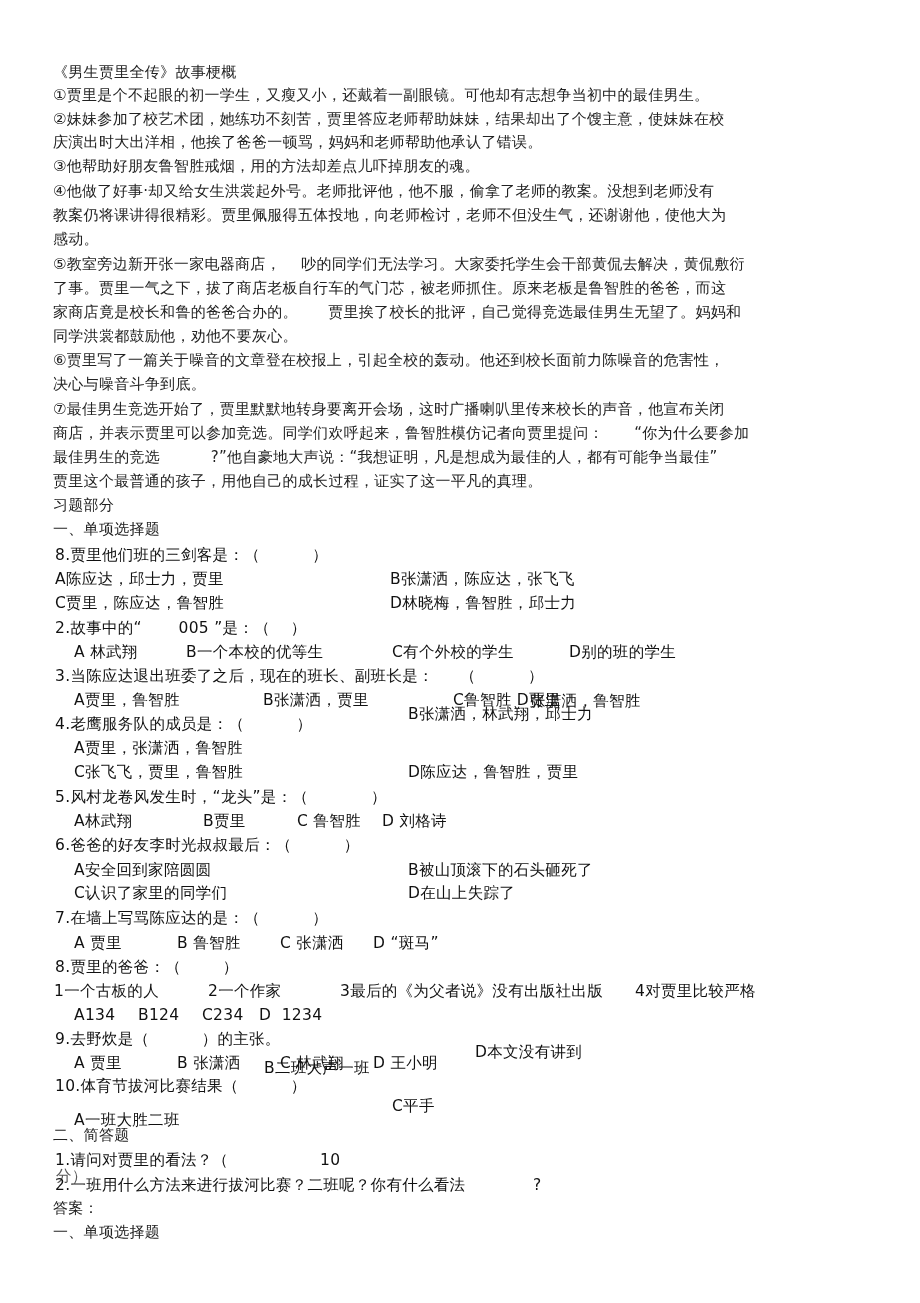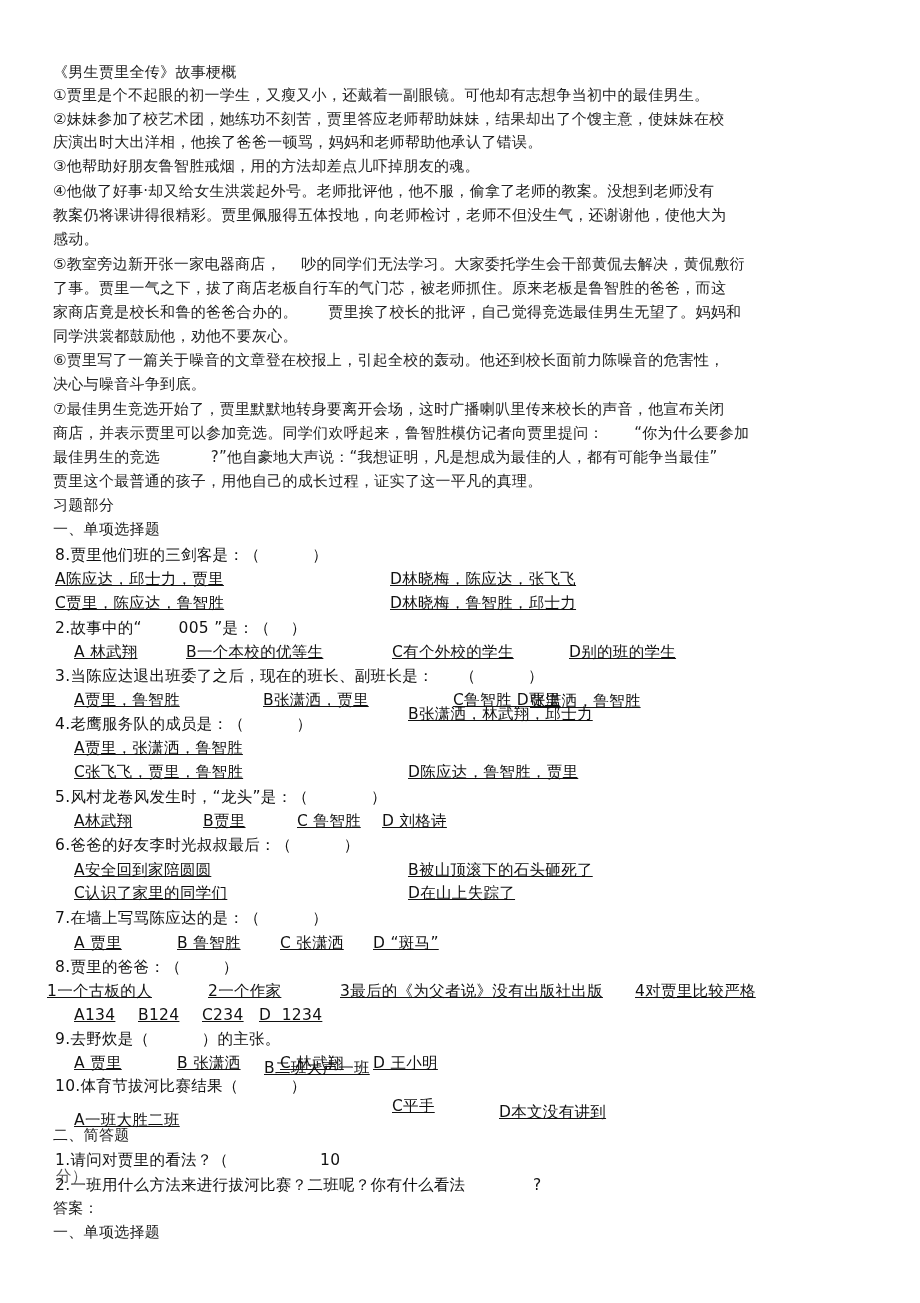--- a/index.html
+++ b/index.html
@@ -6,21 +6,21 @@
   body {
     width: 920px; height: 1303px; position: relative; overflow: hidden;
     font-family: "DejaVu Sans", "Liberation Sans", sans-serif;
     color: #1a1a1a;
   }
   .ln {
     position: absolute; white-space: pre; font-size: 15px; line-height: 20px;
     letter-spacing: 0.3px; color: #222;
   }
   .q { font-size: 15.5px; color: #111; }
-  .opt { font-size: 15.5px; color: #111; text-decoration: underline; }
+  .opt { font-size: 15.5px; color: #111; }
 </style>
 </head>
 <body>
 
 <div>
   <div class="ln" style="left:53px;top:62px;">《男生贾里全传》故事梗概</div>
 
   <div class="ln" style="left:53px;top:85px;">①贾里是个不起眼的初一学生，又瘦又小，还戴着一副眼镜。可他却有志想争当初中的最佳男生。</div>
   <div class="ln" style="left:53px;top:109px;">②妹妹参加了校艺术团，她练功不刻苦，贾里答应老师帮助妹妹，结果却出了个馊主意，使妹妹在校</div>
   <div class="ln" style="left:53px;top:132px;">庆演出时大出洋相，他挨了爸爸一顿骂，妈妈和老师帮助他承认了错误。</div>
@@ -37,21 +37,21 @@
   <div class="ln" style="left:53px;top:399px;">⑦最佳男生竞选开始了，贾里默默地转身要离开会场，这时广播喇叭里传来校长的声音，他宣布关闭</div>
   <div class="ln" style="left:53px;top:423px;text-align:right;">商店，并表示贾里可以参加竞选。同学们欢呼起来，鲁智胜模仿记者向贾里提问：      “你为什么要参加</div>
   <div class="ln" style="left:53px;top:447px;">最佳男生的竞选          ?”他自豪地大声说：“我想证明，凡是想成为最佳的人，都有可能争当最佳”</div>
   <div class="ln" style="left:53px;top:471px;">贾里这个最普通的孩子，用他自己的成长过程，证实了这一平凡的真理。</div>
 
   <div class="ln" style="left:53px;top:495px;">习题部分</div>
   <div class="ln" style="left:53px;top:519px;">一、单项选择题</div>
 
   <div class="ln q" style="left:55px;top:545px;">8.贾里他们班的三剑客是：（          ）</div>
   <div class="ln opt" style="left:55px;top:569px;">A陈应达，邱士力，贾里</div>
-  <div class="ln opt" style="left:390px;top:569px;">D林晓梅，陈应达，张飞飞</div>
+  <div class="ln opt" style="left:390px;top:569px;">B张潇洒，陈应达，张飞飞</div>
   <div class="ln opt" style="left:55px;top:593px;">C贾里，陈应达，鲁智胜</div>
   <div class="ln opt" style="left:390px;top:593px;">D林晓梅，鲁智胜，邱士力</div>
 
   <div class="ln q" style="left:55px;top:618px;">2.故事中的“       005 ”是：（    ）</div>
   <div class="ln opt" style="left:74px;top:642px;">A 林武翔</div>
   <div class="ln opt" style="left:186px;top:642px;">B一个本校的优等生</div>
   <div class="ln opt" style="left:392px;top:642px;">C有个外校的学生</div>
   <div class="ln opt" style="left:569px;top:642px;">D别的班的学生</div>
 
   <div class="ln q" style="left:55px;top:666px;">3.当陈应达退出班委了之后，现在的班长、副班长是：     （          ）</div>
@@ -78,40 +78,40 @@
   <div class="ln opt" style="left:74px;top:883px;">C认识了家里的同学们</div>
   <div class="ln opt" style="left:408px;top:883px;">D在山上失踪了</div>
 
   <div class="ln q" style="left:55px;top:908px;">7.在墙上写骂陈应达的是：（          ）</div>
   <div class="ln opt" style="left:74px;top:933px;">A 贾里</div>
   <div class="ln opt" style="left:177px;top:933px;">B 鲁智胜</div>
   <div class="ln opt" style="left:280px;top:933px;">C 张潇洒</div>
   <div class="ln opt" style="left:373px;top:933px;">D “斑马”</div>
 
   <div class="ln q" style="left:55px;top:957px;">8.贾里的爸爸：（        ）</div>
-  <div class="ln opt" style="left:47px;top:981px;">1一个古板的人</div>
+  <div class="ln opt" style="left:54px;top:981px;">1一个古板的人</div>
   <div class="ln opt" style="left:208px;top:981px;">2一个作家</div>
   <div class="ln opt" style="left:340px;top:981px;">3最后的《为父者说》没有出版社出版</div>
   <div class="ln opt" style="left:635px;top:981px;">4对贾里比较严格</div>
   <div class="ln opt" style="left:74px;top:1005px;">A134</div>
   <div class="ln opt" style="left:138px;top:1005px;">B124</div>
   <div class="ln opt" style="left:202px;top:1005px;">C234</div>
   <div class="ln opt" style="left:259px;top:1005px;">D  1234</div>
 
   <div class="ln q" style="left:55px;top:1029px;">9.去野炊是（          ）的主张。</div>
   <div class="ln opt" style="left:74px;top:1053px;">A 贾里</div>
   <div class="ln opt" style="left:177px;top:1053px;">B 张潇洒</div>
   <div class="ln opt" style="left:280px;top:1053px;">C 林武翔</div>
   <div class="ln opt" style="left:373px;top:1053px;">D 王小明</div>
 
   <div class="ln q" style="left:55px;top:1076px;">10.体育节拔河比赛结果（          ）</div>
   <div class="ln opt" style="left:74px;top:1110px;">A一班大胜二班</div>
   <div class="ln opt" style="left:232px;top:1058px;margin-left:32px;">B二班大声一班</div>
   <div class="ln opt" style="left:392px;top:1096px;">C平手</div>
-  <div class="ln opt" style="left:475px;top:1102px;margin-left:24px;">D本文没有讲到</div>
+  <div class="ln opt" style="left:475px;top:1042px;">D本文没有讲到</div>
 
   <div class="ln" style="left:53px;top:1125px;">二、简答题</div>
   <div class="ln q" style="left:55px;top:1150px;">1.请问对贾里的看法？（</div>
   <div class="ln q" style="left:320px;top:1150px;">10</div>
   <div class="ln q" style="left:56px;top:1166px;color:#555;">分）</div>
   <div class="ln q" style="left:55px;top:1175px;">2.一班用什么方法来进行拔河比赛？二班呢？你有什么看法</div>
   <div class="ln q" style="left:533px;top:1175px;">?</div>
 
   <div class="ln" style="left:53px;top:1198px;">答案：</div>
   <div class="ln" style="left:53px;top:1222px;">一、单项选择题</div>

